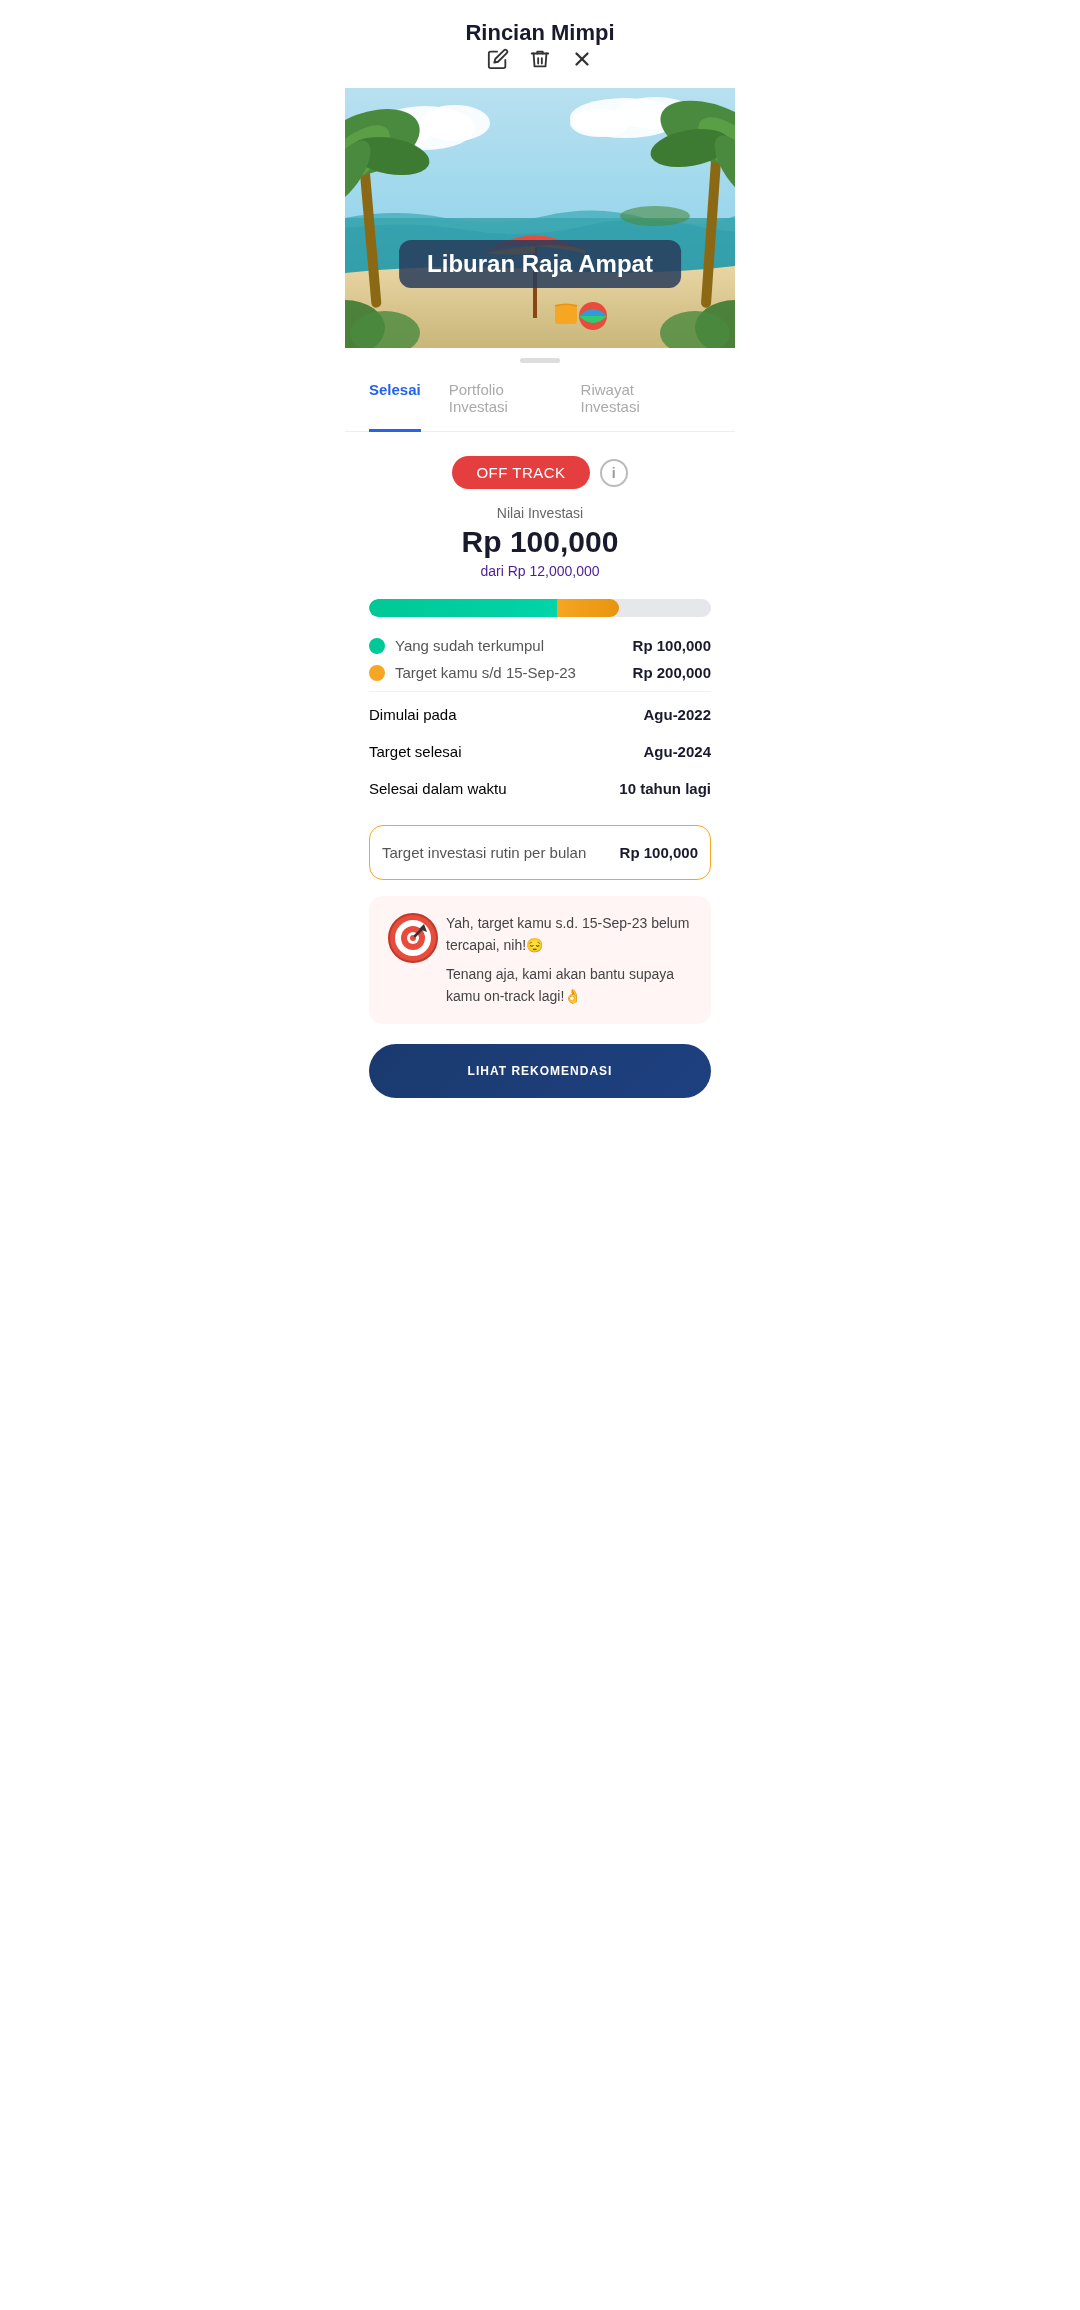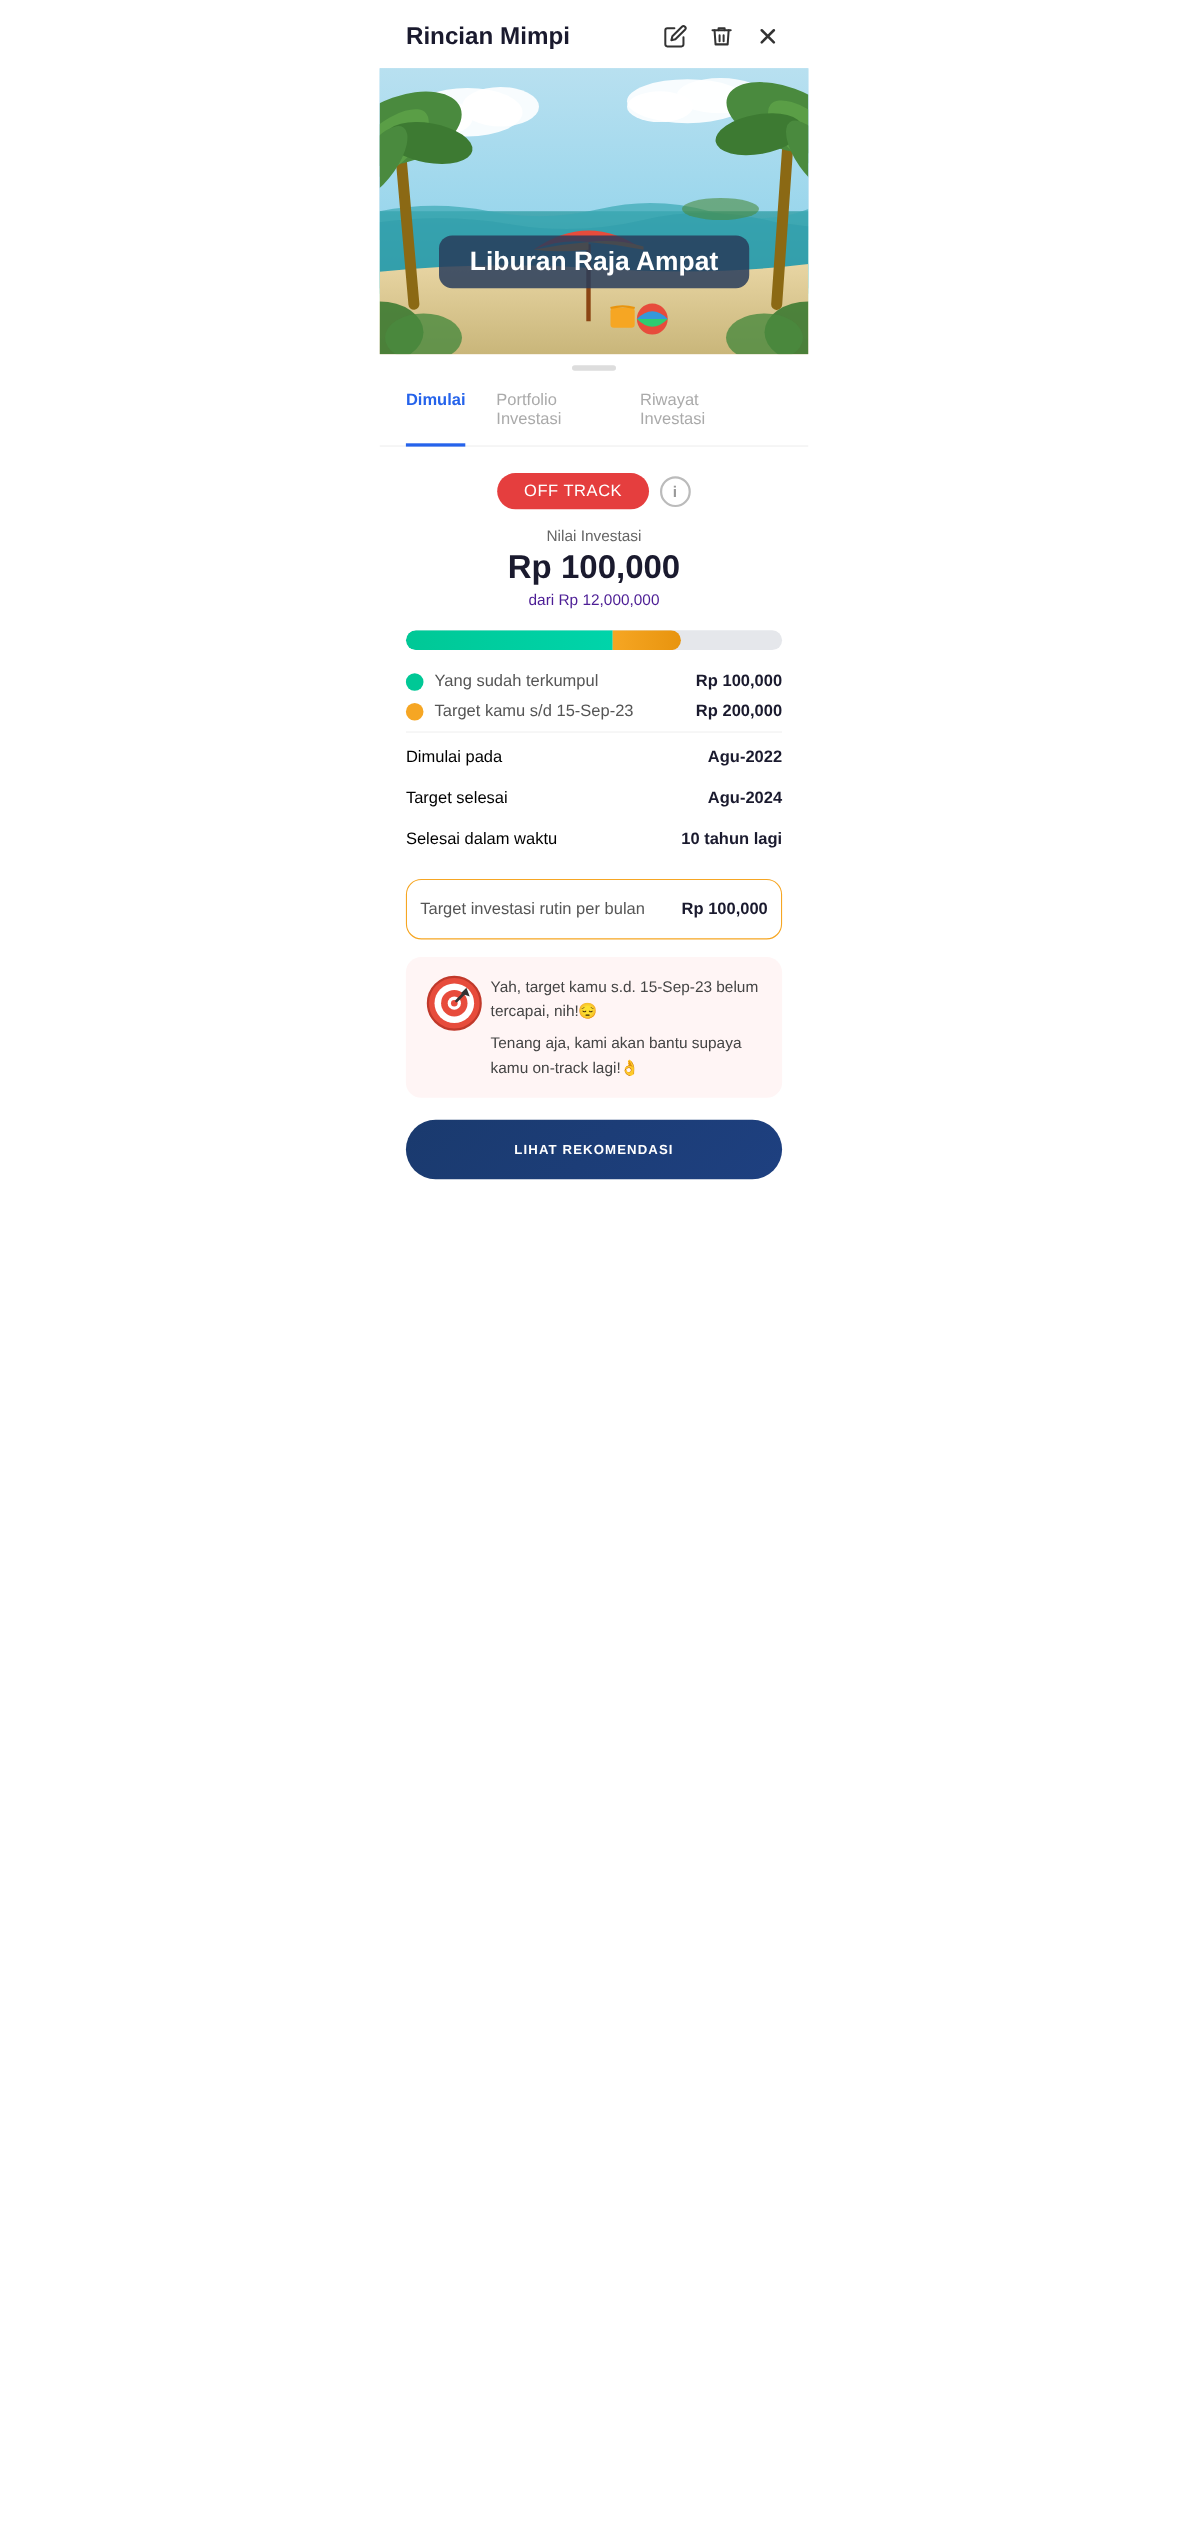--- a/index.html
+++ b/index.html
@@ -16,20 +16,21 @@
     }
 
     .header {
       display: flex;
       align-items: center;
       justify-content: space-between;
       padding: 20px 24px 16px;
       background: white;
       position: relative;
       z-index: 10;
+      flex-direction: column;
     }
 
     .header-title {
       font-size: 22px;
       font-weight: 700;
       color: #1a1a2e;
     }
 
     .header-actions {
       display: flex;
@@ -419,21 +420,21 @@
     <ellipse cx="310" cy="128" rx="35" ry="10" fill="#4a8a3e" opacity="0.6"></ellipse>
 
   </svg>
 
   <div class="hero-label">Liburan Raja Ampat</div>
 </div>
 
 <div class="drag-handle"></div>
 
 <div class="tabs">
-  <div class="tab active">Dimulai</div>
+  <div class="tab active">Selesai</div>
   <div class="tab">Portfolio Investasi</div>
   <div class="tab">Riwayat Investasi</div>
 </div>
 
 <div class="content">
 
   
   <div class="status-row">
     <div class="off-track-badge">OFF TRACK</div>
     <div class="info-icon">i</div>

